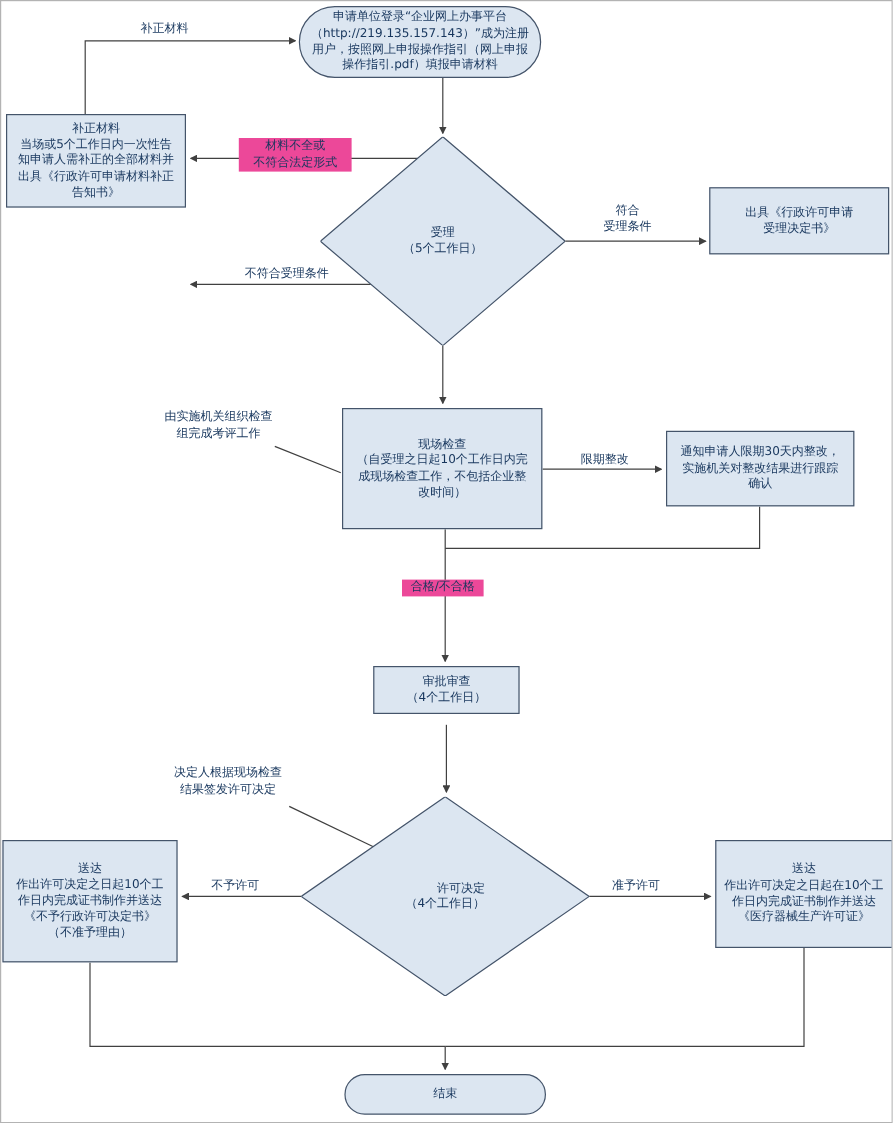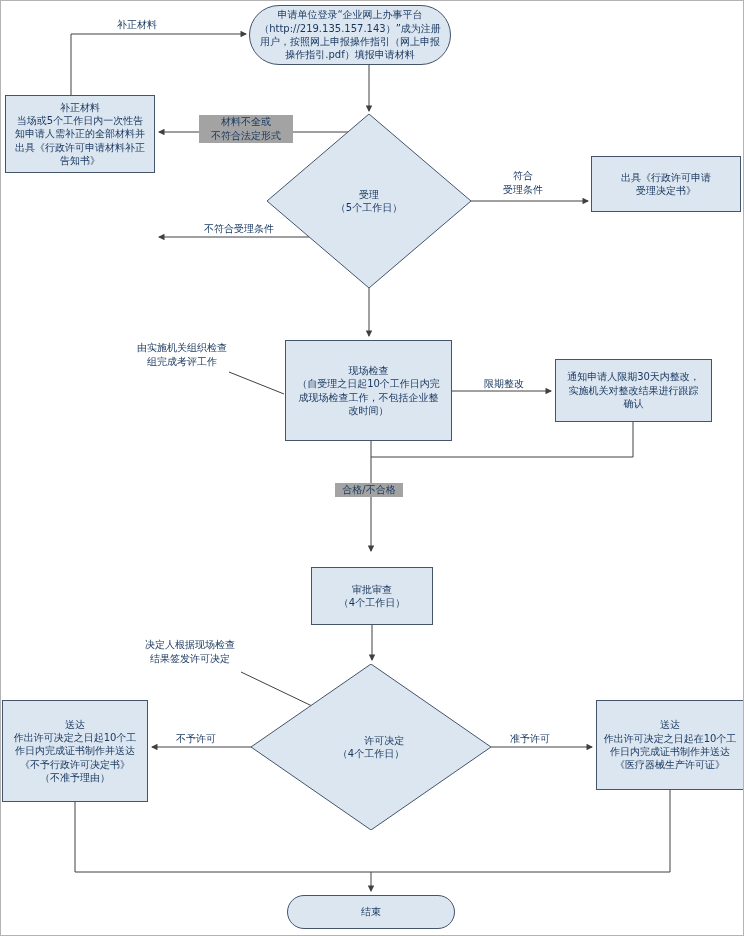--- a/index.html
+++ b/index.html
@@ -17,21 +17,21 @@
   .box { background:#dce6f1; border:1px solid #44546a; padding:2px 4px; }
   .stadium { background:#dce6f1; border:1px solid #44546a; padding:2px 8px; }
   .diamond { background:transparent; }
   .diamond > svg { position:absolute; inset:0; width:100%; height:100%; }
   .diamond polygon { fill:#dce6f1; stroke:#44546a; stroke-width:1; vector-effect:non-scaling-stroke; }
   .dtext { position:relative; z-index:1; white-space:pre-line; }
   .lbl {
     position:absolute; font-size:10px; line-height:1.38; text-align:center;
     white-space:pre-line; color:#17365d; z-index:2;
   }
-  .lbl.bg { background:#a3a3a3; padding:0 2px; }
+  .lbl.bg { background:#ec4899; padding:0 2px; }
   svg.wires { position:absolute; inset:0; pointer-events:none; z-index:0; }
   svg.wires path { fill:none; stroke:#404040; stroke-width:1; }
   #arw path { fill:#404040; stroke:none; }
 </style>
 </head>
 <body>
 
 <div class="canvas">
 
   <svg class="wires" width="744" height="936" viewBox="0 0 744 936">
@@ -91,21 +91,21 @@
 成现场检查工作，不包括企业整
 改时间）</span>
   </div>
 
   <div class="node box" style="left:554px;top:358px;width:157px;height:63px;">
     <span>通知申请人限期30天内整改，
 实施机关对整改结果进行跟踪
 确认</span>
   </div>
 
-  <div class="node box" style="left:310px;top:554px;width:122px;height:58px;margin-top:12px;">
+  <div class="node box" style="left:310px;top:554px;width:122px;height:40px;">
     <span>审批审查
 （4个工作日）</span>
   </div>
 
   <div class="node diamond" style="left:250px;top:663px;width:240px;height:166px;text-align:right;">
     <svg viewBox="0 0 100 100" preserveAspectRatio="none">
       <polygon points="50,0 100,50 50,100 0,50"></polygon>
     </svg>
     <div class="dtext">许可决定
 （4个工作日）</div>

